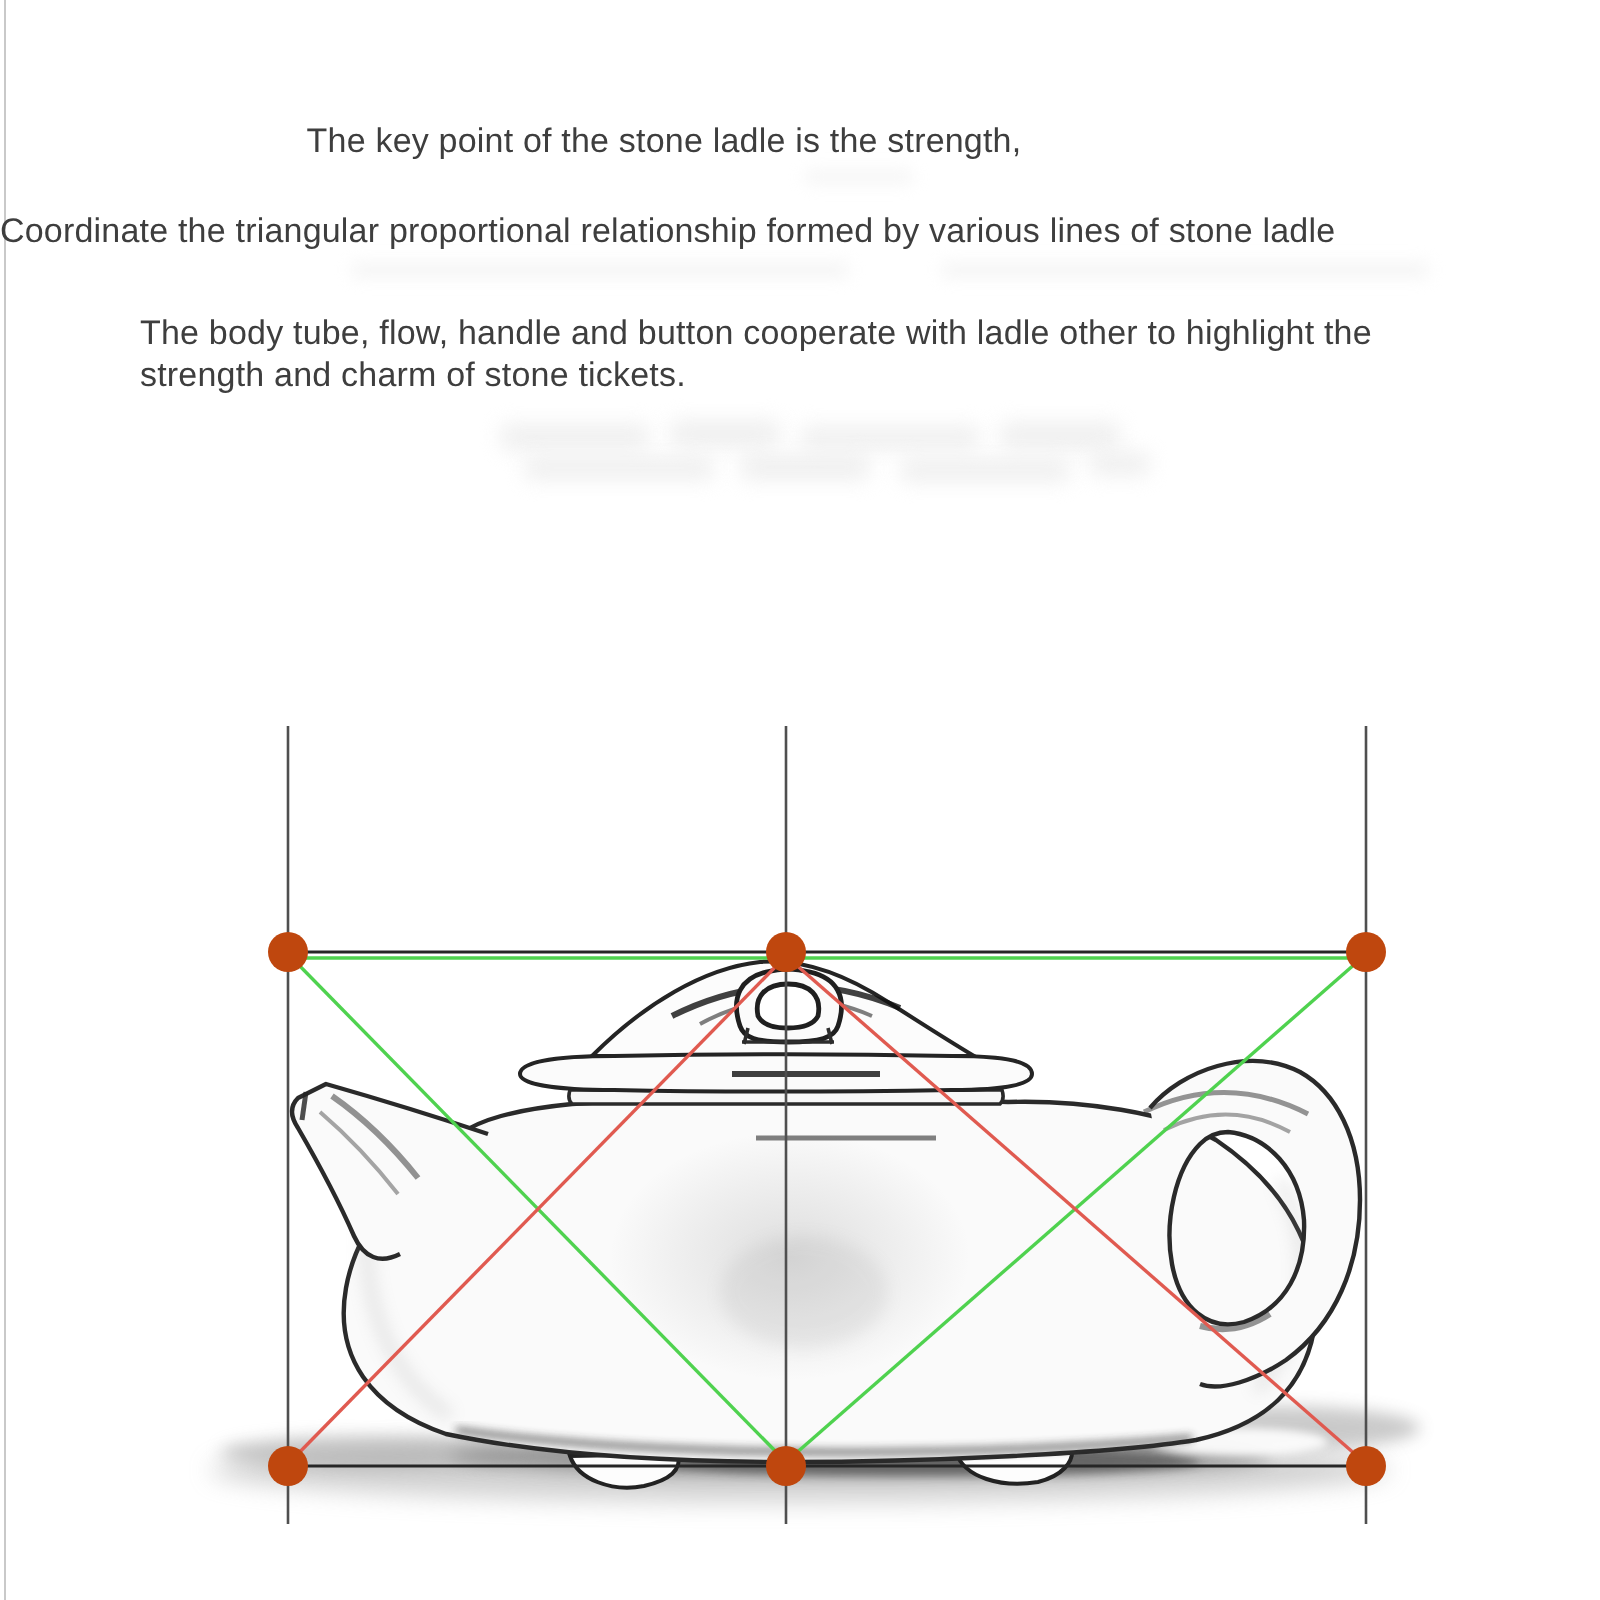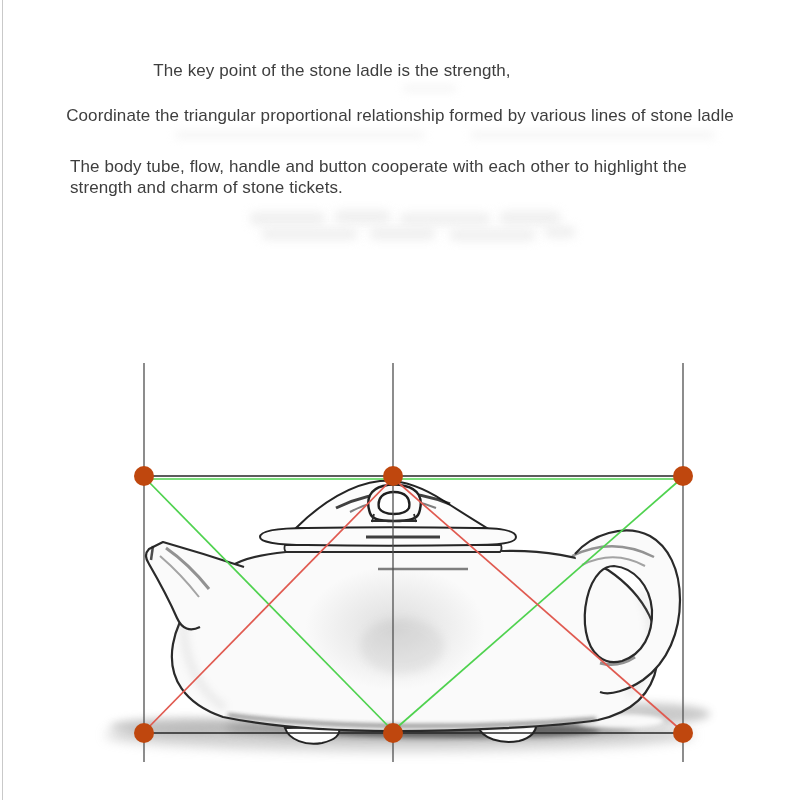--- a/index.html
+++ b/index.html
@@ -4,36 +4,36 @@
 <style>
   html,body{margin:0;padding:0;}
   body{
     width:800px;height:800px;background:#ffffff;position:relative;overflow:hidden;
     font-family:"Liberation Sans", sans-serif;
   }
   .stage{position:absolute;inset:0;}
   .edge-line{position:absolute;left:2px;top:0;width:1px;height:800px;background:#c9c9c9;}
   .txt{position:absolute;margin:0;color:#3e3e3e;font-size:17px;line-height:21px;letter-spacing:.1px;}
   .t1{top:60px;left:0;width:664px;text-align:center;}
-  .t2{top:105px;left:0;width:800px;text-align:center;}
+  .t2{top:105px;left:0;width:800px;text-align:left;}
   .t3{top:156px;left:70px;width:676px;text-align:left;}
   .g{position:absolute;background:#ececec;border-radius:4px;filter:blur(5px);opacity:.8;}
   .g.faint{opacity:.5;filter:blur(4px);}
   svg.layer{position:absolute;left:0;top:0;width:800px;height:800px;pointer-events:none;}
 </style>
 </head>
 <body>
 
 <div class="stage">
 
   <div class="edge-line"></div>
 
   <p class="txt t1">The key point of the stone ladle is the strength,</p>
   <p class="txt t2">Coordinate the triangular proportional relationship formed by various lines of stone ladle</p>
-  <p class="txt t3">The body tube, flow, handle and button cooperate with each other to highlight the strength and charm of stone tickets.</p>
+  <p class="txt t3">The body tube, flow, handle and button cooperate with ladle other to highlight the strength and charm of stone tickets.</p>
 
   <span class="g faint" style="left:402px;top:85px;width:55px;height:7px;"></span>
   <span class="g faint" style="left:175px;top:131px;width:250px;height:8px;"></span>
   <span class="g faint" style="left:470px;top:131px;width:245px;height:8px;"></span>
   <span class="g" style="left:250px;top:212px;width:75px;height:13px;"></span>
   <span class="g" style="left:335px;top:210px;width:55px;height:14px;"></span>
   <span class="g" style="left:400px;top:213px;width:90px;height:12px;"></span>
   <span class="g" style="left:500px;top:211px;width:60px;height:14px;"></span>
   <span class="g" style="left:262px;top:228px;width:95px;height:12px;"></span>
   <span class="g" style="left:370px;top:227px;width:65px;height:13px;"></span>

